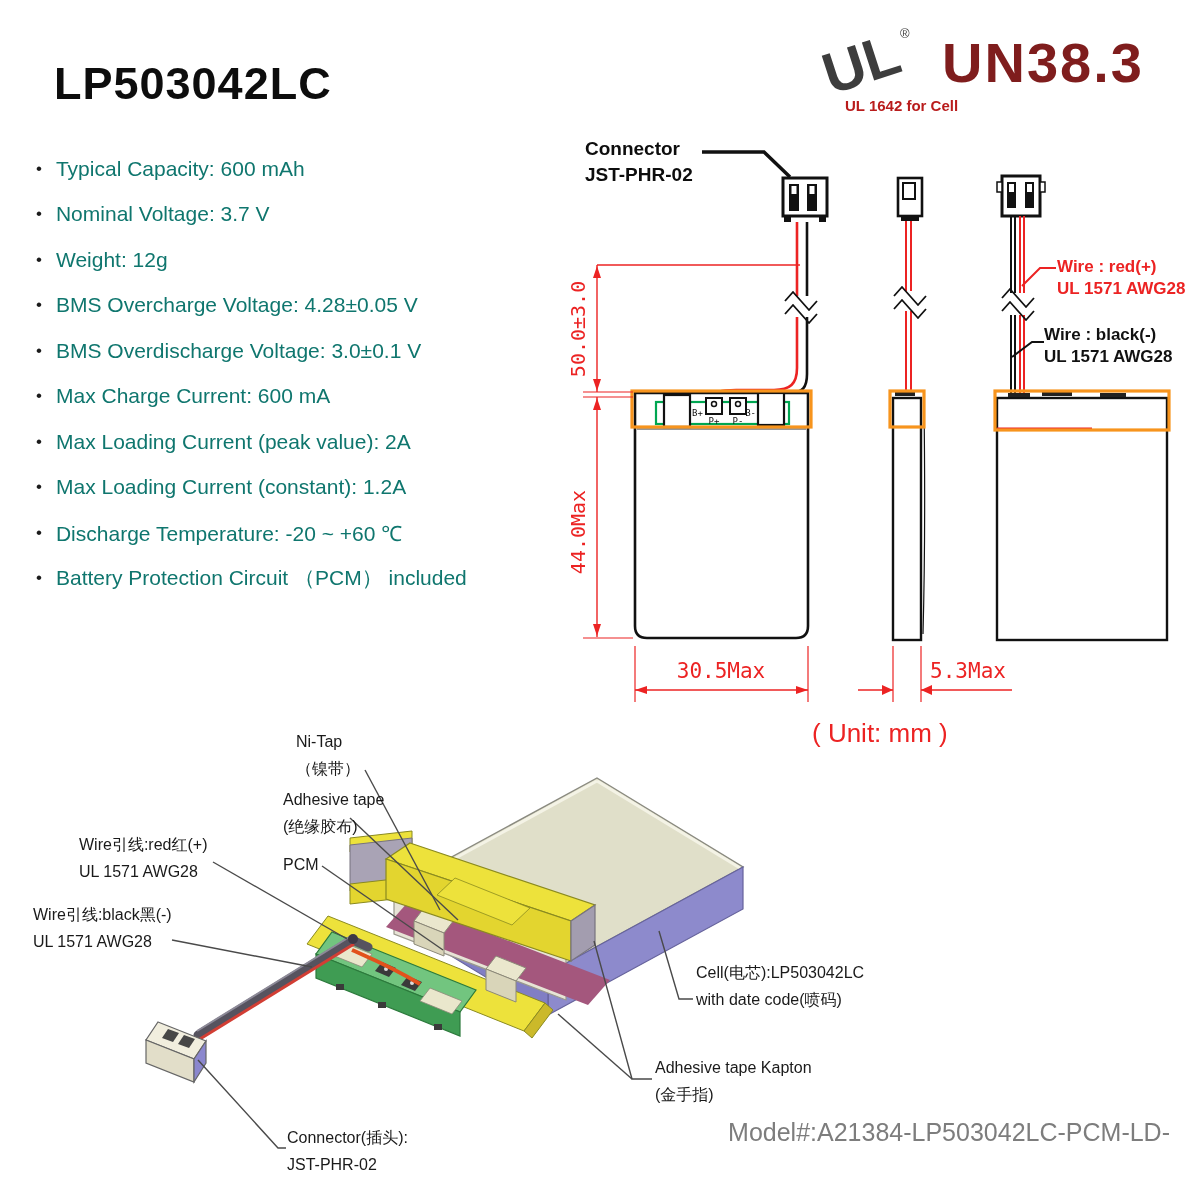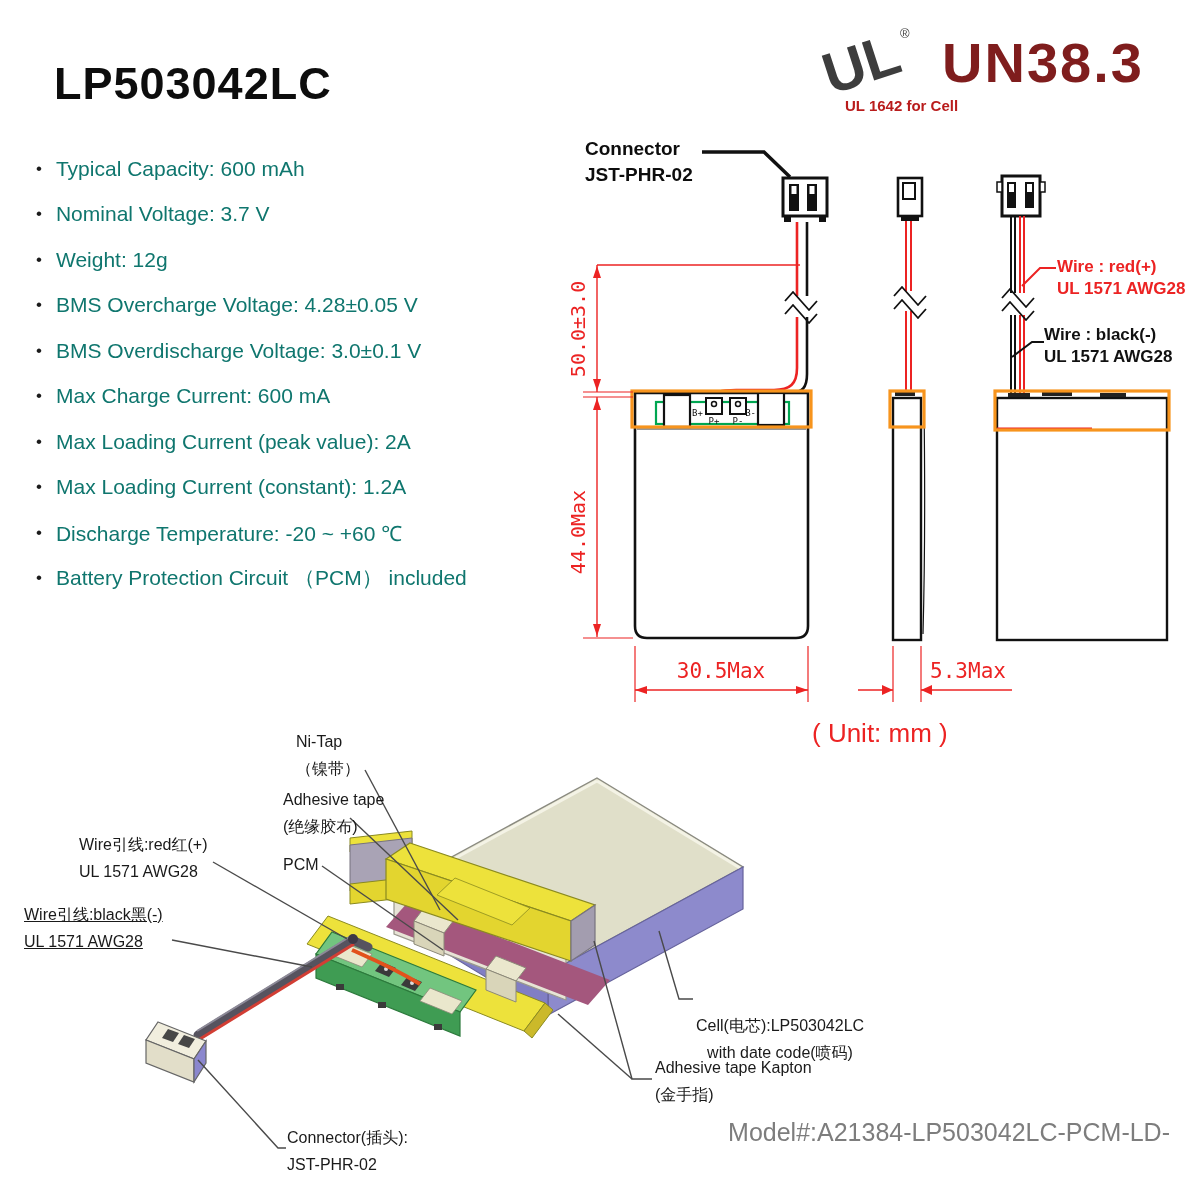--- a/index.html
+++ b/index.html
@@ -16,23 +16,23 @@
   .ul-caption{left:806px;top:97px;font-size:15px;font-weight:700;color:#b91c1c;margin-left:39px;}
   .conn-label{left:585px;top:136px;font-size:19px;font-weight:700;line-height:1.35;color:#0d0d0d;}
   .wire-red-2d{left:1057px;top:256px;font-size:17px;font-weight:700;line-height:1.32;color:#EC2323;}
   .wire-black-2d{left:1044px;top:324px;font-size:17px;font-weight:700;line-height:1.32;color:#111;}
   .unit-note{left:812px;top:718px;font-size:26px;color:#EC2323;}
   .xl{font-size:16px;line-height:1.7;color:#1a1a1a;}
   .ni-tap{left:296px;top:728px;}
   .adh{left:283px;top:786px;}
   .pcm{left:283px;top:851px;}
   .wr3{left:72px;top:831px;margin-left:7px;}
-  .wb3{left:24px;top:901px;text-decoration:underline;}
+  .wb3{left:33px;top:901px;}
   .c3d{left:287px;top:1124px;}
-  .cell-l{left:696px;top:1012px;text-align:center;}
+  .cell-l{left:696px;top:959px;}
   .kap{left:655px;top:1054px;}
   .model{left:718px;top:1118px;width:452px;text-align:right;font-size:25px;color:#7d7d7d;}
   .dimtxt{font-family:"DejaVu Sans Mono",monospace;fill:#EC2323;}
   .pcbtxt{font-family:"DejaVu Sans Mono",monospace;fill:#111;font-size:9px;}
 </style>
 </head>
 <body>
 
 <div class="page">
 

